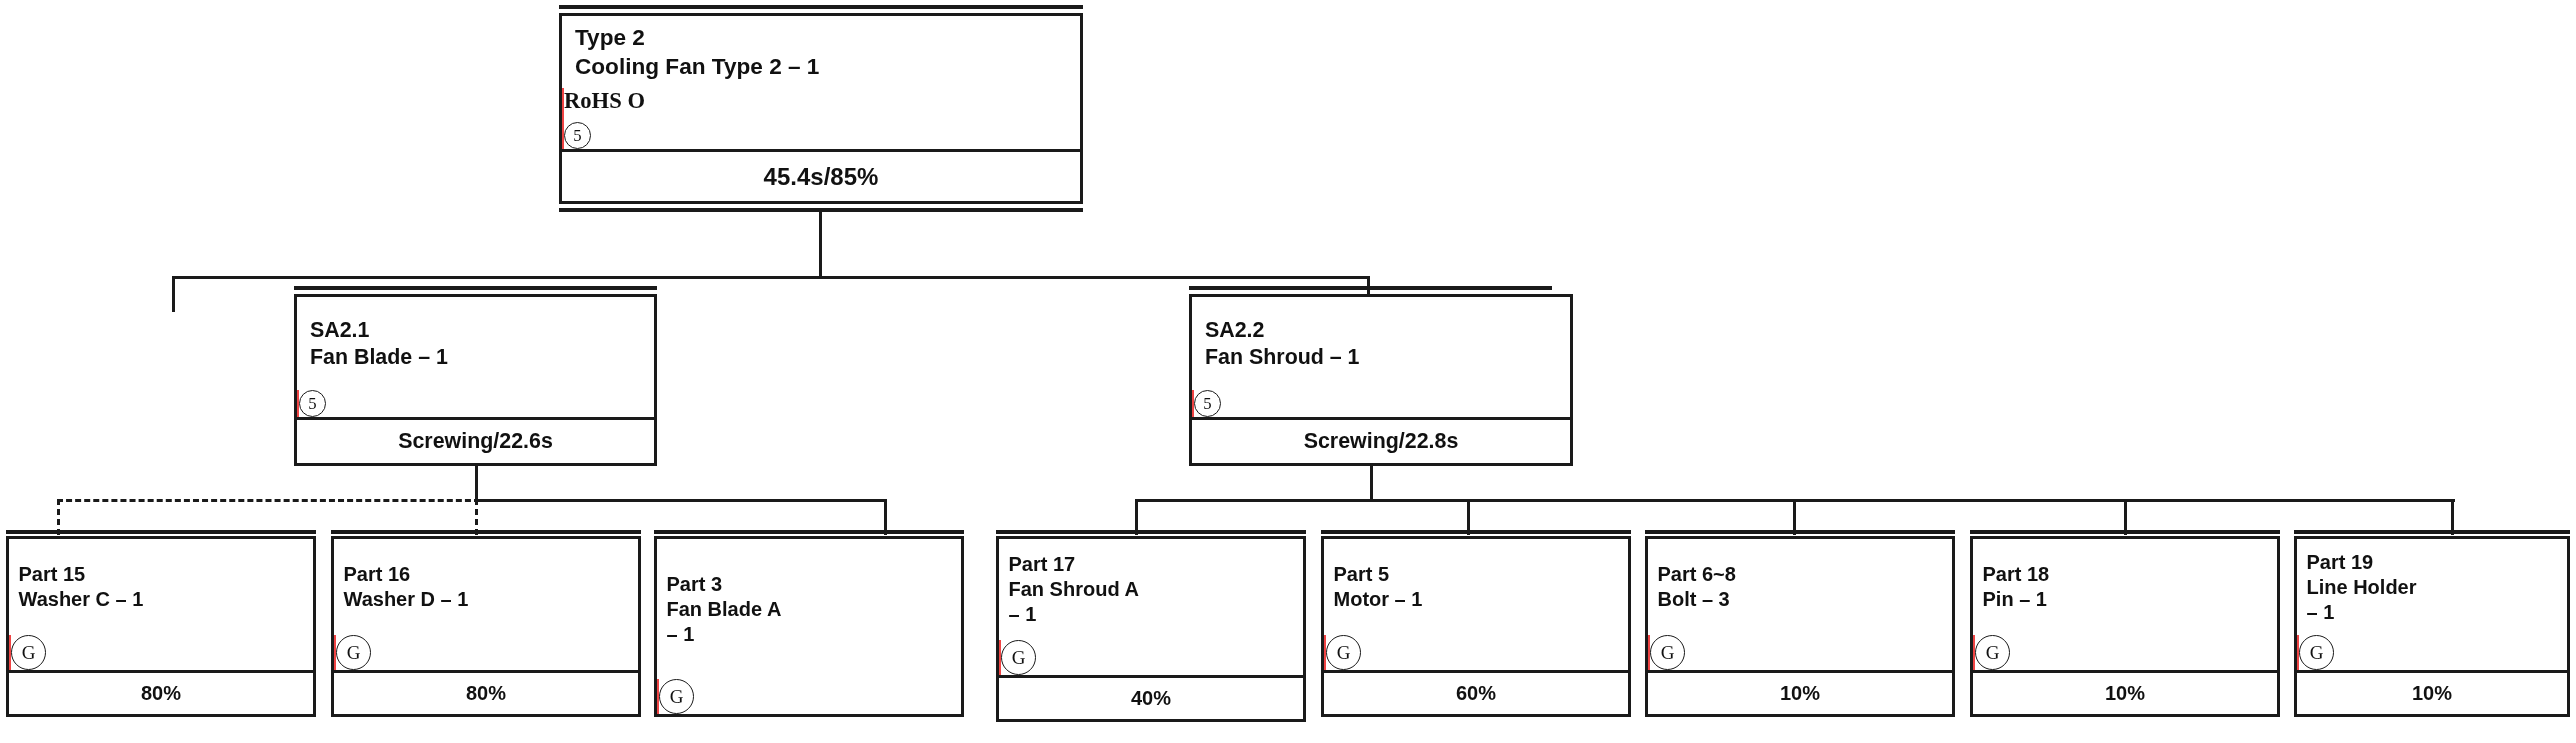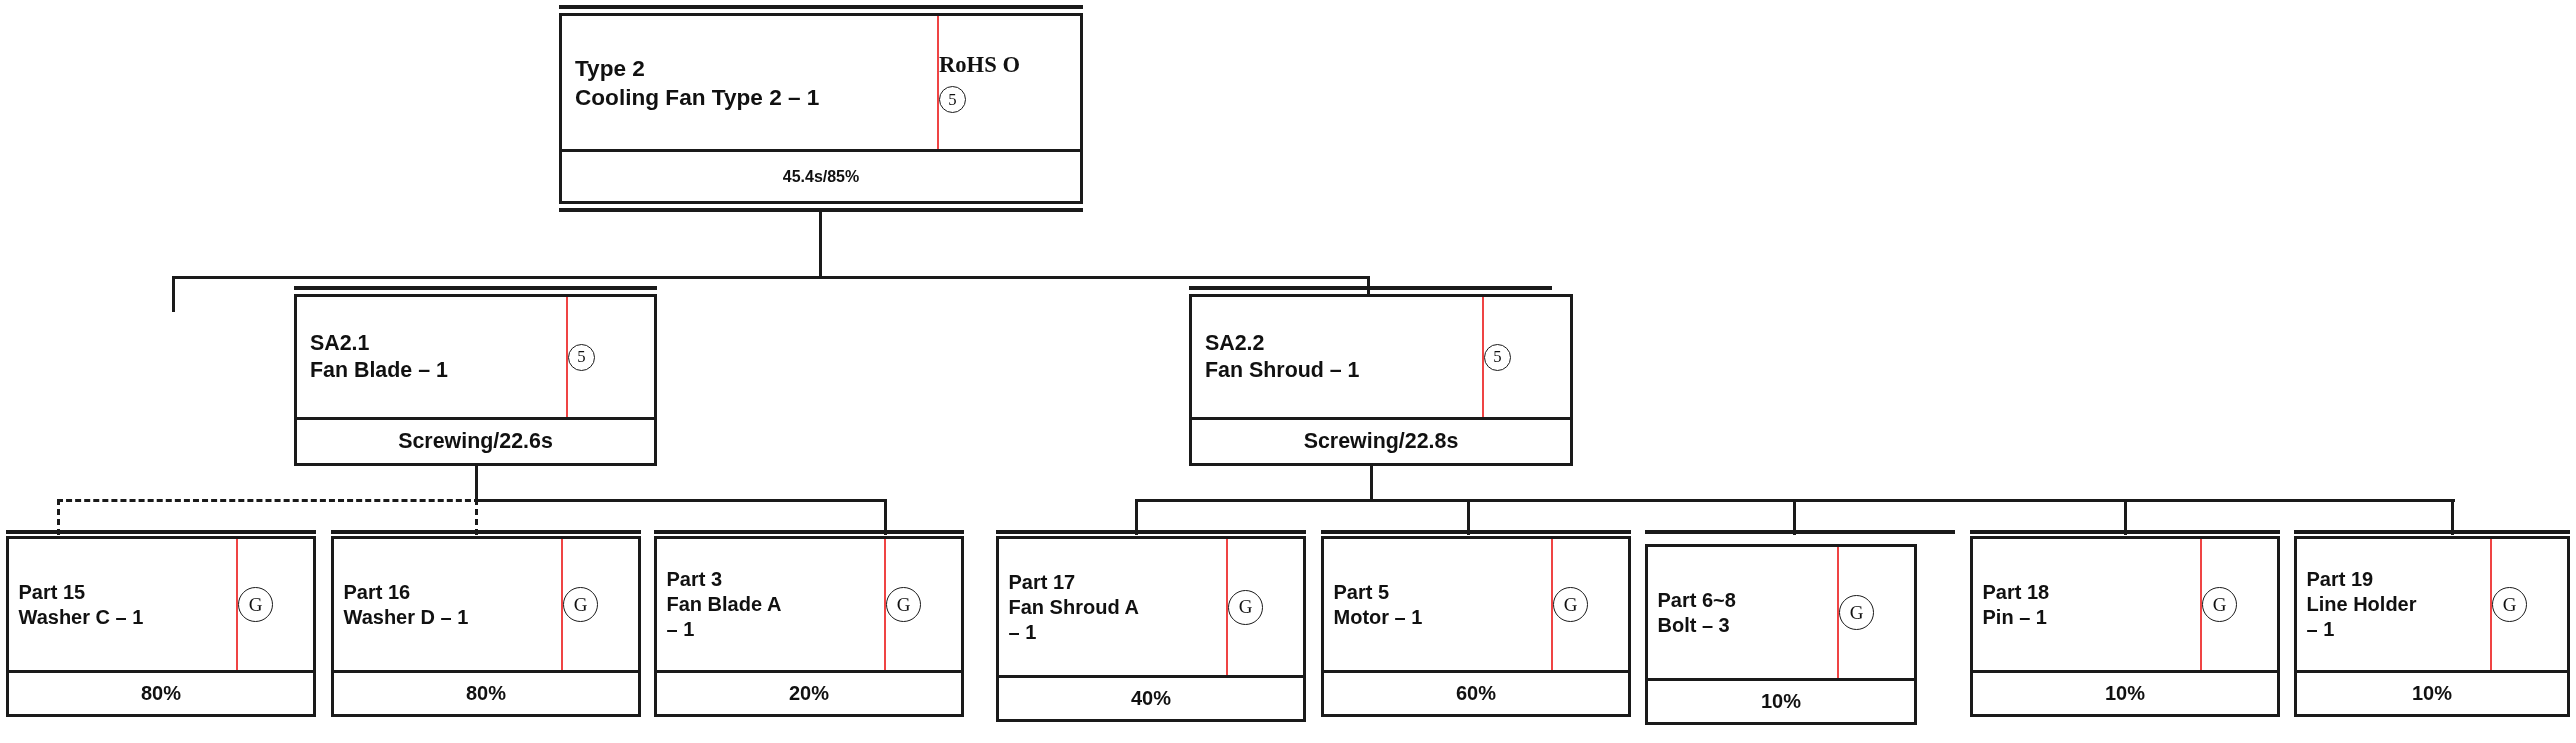--- a/index.html
+++ b/index.html
@@ -20,21 +20,21 @@
   .node{
     position:absolute;
     box-sizing:border-box;
     background:#ffffff;
     border:3px solid #1a1a1a;
     display:flex;
     flex-direction:column;
   }
   .node .upper{
     display:flex;
-    flex-direction:row;
+    flex-direction:column;
     flex:1 1 auto;
     min-height:0;
   }
   .node .titlecell{
     flex:1 1 auto;
     box-sizing:border-box;
     display:flex;
     flex-direction:column;
     justify-content:center;
     padding:6px 12px 6px 13px;
@@ -68,21 +68,21 @@
   }
   .root-box{
     left:559px;
     top:13px;
     width:226px;
   }
   .root-box .titlecell .line1{font-size:22.6px; line-height:29px;}
   .root-box .titlecell .line2{font-size:22.6px; line-height:29px;}
   .root-box .badgecell{width:143px;}
   .root-box .lower{height:52px;}
-  .root-box .lower span{font-size:16px; font-weight:bold;}
+  .root-box .lower span{font-size:24px; font-weight:bold;}
 
   
   .sa-box .titlecell .line1,
   .sa-box .titlecell .line2{font-size:21.4px; line-height:27px;}
   .sa-box .badgecell{width:88px;}
   .sa-box .lower{height:46px;}
   .sa-box .lower span{font-size:21.4px; font-weight:bold;}
 
   
   .part-box .titlecell{padding:4.8px 6px 4.8px 9.5px;}
@@ -255,23 +255,20 @@
     <div class="upper">
       <div class="titlecell">
         <span class="line1">Part 3</span>
         <span class="line2">Fan Blade A</span>
         <span class="line3">– 1</span>
       </div>
       <div class="badgecell">
         <span class="circ circ-g">G</span>
       </div>
     </div>
-    <div class="lower">
-      <span>20%</span>
-    </div>
   </div>
 
   <div class="rule" style="left:996px; top:530px; width:310px; height:3.6px;"></div>
   <div class="node part-box" style="left:996px; top:536px; width:310px; height:186px;">
     <div class="upper">
       <div class="titlecell">
         <span class="line1">Part 17</span>
         <span class="line2">Fan Shroud A</span>
         <span class="line3">– 1</span>
       </div>
@@ -294,21 +291,21 @@
       <div class="badgecell">
         <span class="circ circ-g">G</span>
       </div>
     </div>
     <div class="lower">
       <span>60%</span>
     </div>
   </div>
 
   <div class="rule" style="left:1645px; top:530px; width:310px; height:3.6px;"></div>
-  <div class="node part-box" style="left:1645px; top:536px; width:272px; height:181px;margin-top:8px;">
+  <div class="node part-box" style="left:1645px; top:536px; width:310px; height:181px;">
     <div class="upper">
       <div class="titlecell">
         <span class="line1">Part 6~8</span>
         <span class="line2">Bolt – 3</span>
       </div>
       <div class="badgecell">
         <span class="circ circ-g">G</span>
       </div>
     </div>
     <div class="lower">

